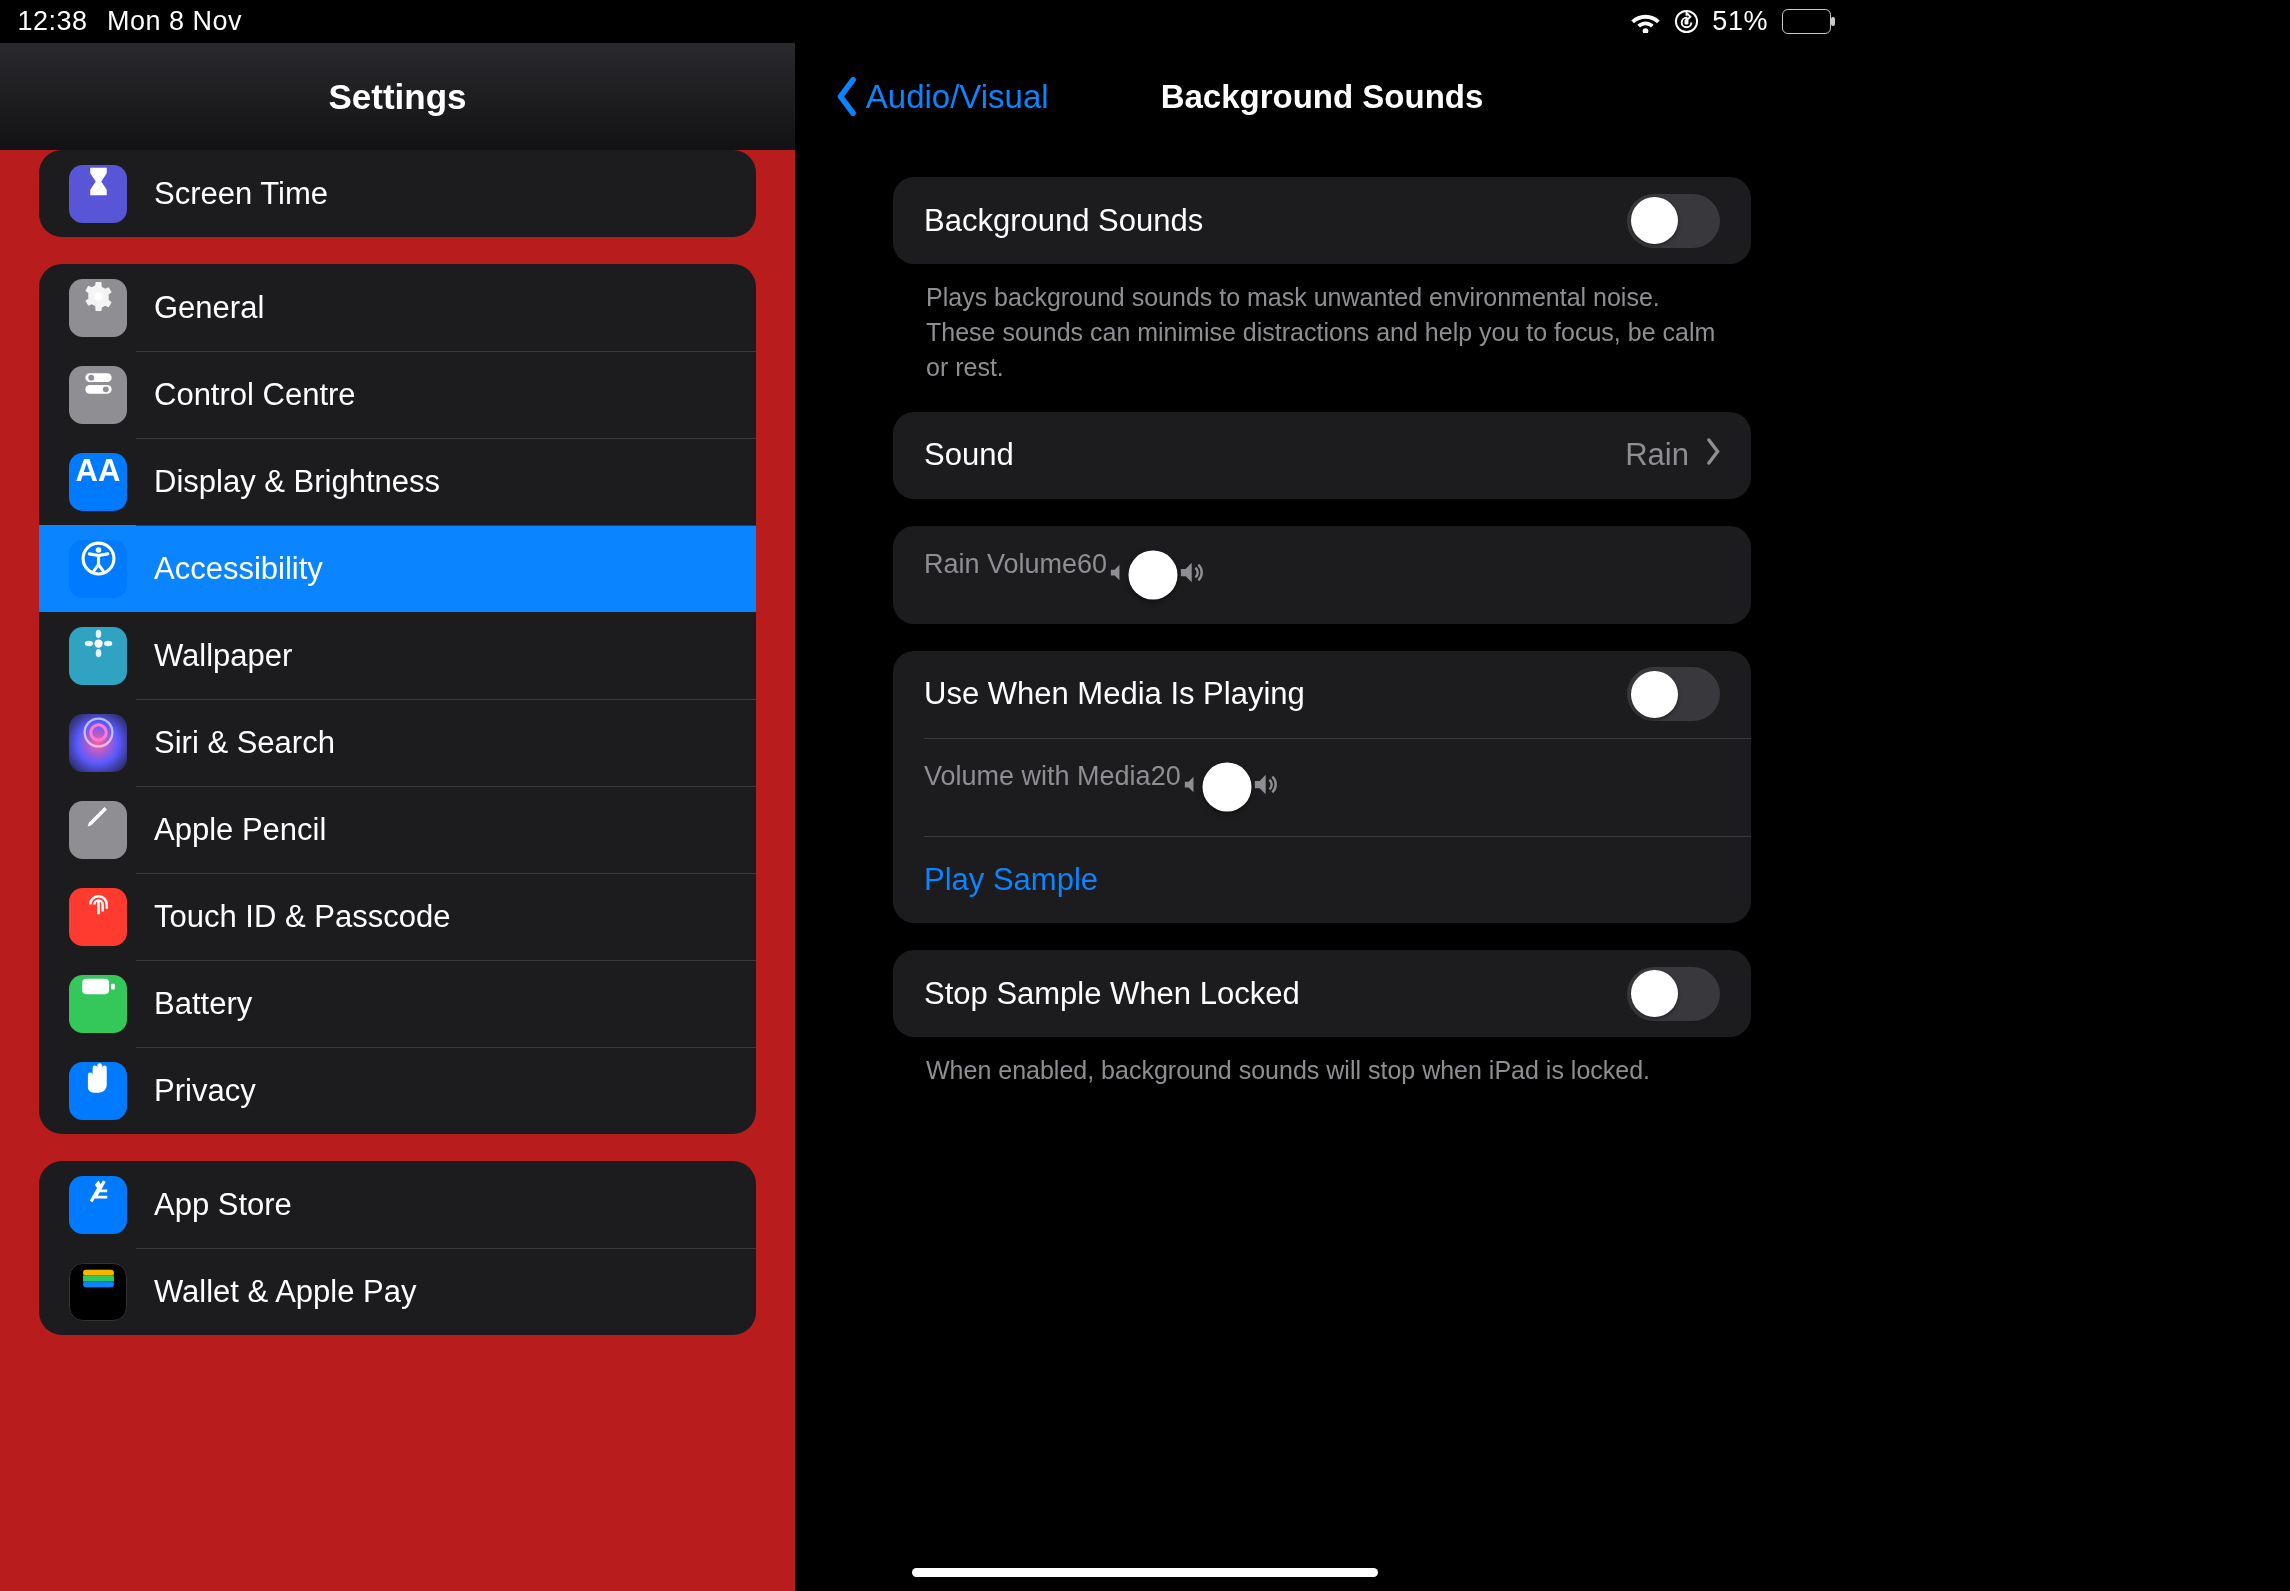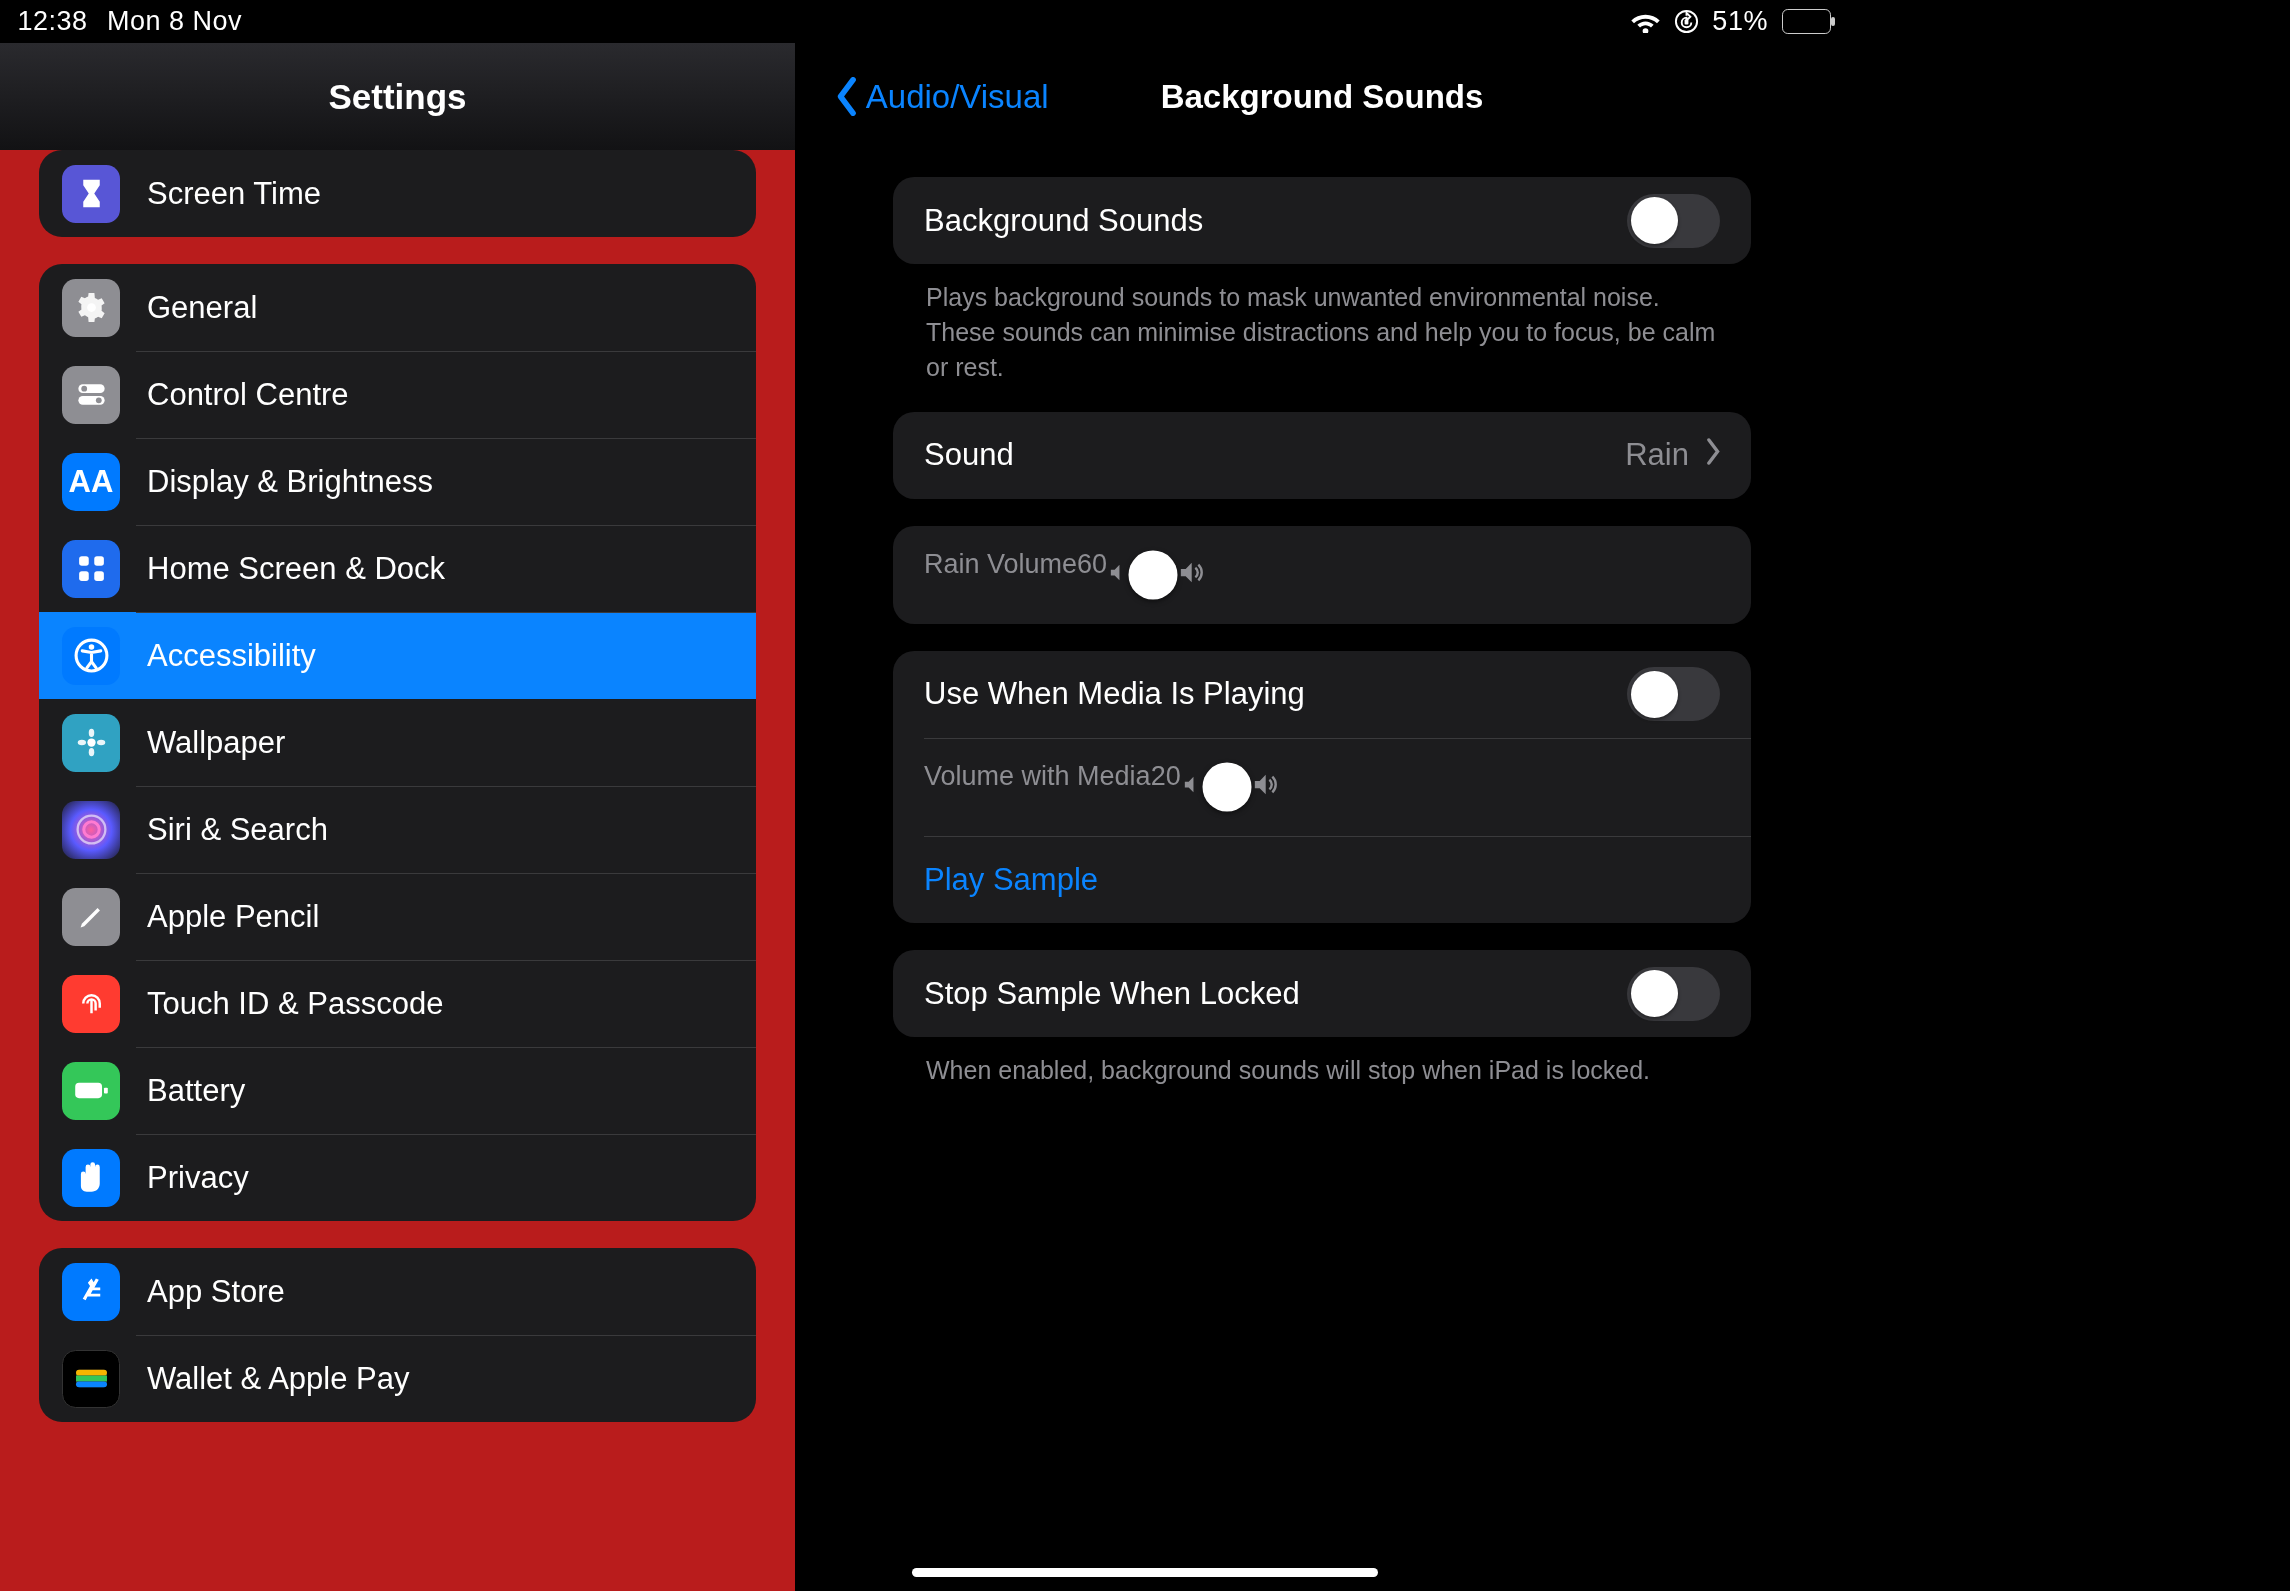--- a/index.html
+++ b/index.html
@@ -20,21 +20,21 @@
   .sidebar { width:796px; background:#b91c1c; display:flex; flex-direction:column; border-right:1.9px solid #000;}
   .sidebar-header { height:107px; display:flex; align-items:center; justify-content:center; background:linear-gradient(180deg,#2a2a2e 0%, #121214 100%);}
   .sidebar-title { font-size:35px; font-weight:700;}
   .sidebar-scroll { flex:1; overflow:hidden; padding:0 39px 39px 39px;}
   .group { background:#1c1c1e; border-radius:23px; margin-top:27px; overflow:hidden;}
   .group.first { margin-top:0;}
   .row { display:flex; align-items:center; height:87px; padding:0 23px; position:relative; }
   .row + .row::before { content:""; position:absolute; left:97px; right:0; top:0; height:1px; background:#3a3a3c;}
   .row.selected { background:#0a84ff;}
   .row.selected + .row::before { display:none;}
-  .row-icon { width:58px; height:58px; border-radius:13.6px; margin-right:27px; display:flex; align-items:center; justify-content:center; flex:0 0 58px;}
+  .row-icon { width:58px; height:58px; border-radius:13.6px; margin-right:27px; display:flex; align-items:flex-start; justify-content:center; flex:0 0 58px;margin-left:7px;}
   .row-label { font-size:31px; color:#fff; }
   .row.selected .row-label{ color:#fff;}
 
   
   .content { flex:1; display:flex; flex-direction:column; background:#000;}
   .nav { height:107px; display:flex; align-items:center; padding:0 39px; position:relative;}
   .back { display:flex; align-items:center; gap:5.8px; color:#0a84ff; font-size:33px;}
   .back svg { width:25px; height:39px;}
   .nav-title { position:absolute; left:0; right:0; text-align:center; font-size:33px; font-weight:600; pointer-events:none;}
   .detail { flex:1; padding:0 97px;}
@@ -130,31 +130,20 @@
                 </svg>
               </div>
               <div class="row-label">Control Centre</div>
             </div>
             <div class="row">
               <div class="row-icon bg-blue">
                 <span>AA</span>
               </div>
               <div class="row-label">Display &amp; Brightness</div>
             </div>
-            <div class="row">
-              <div class="row-icon bg-deepblue">
-                <svg width="33" height="33" viewBox="0 0 24 24">
-                  <rect x="3" y="3" width="7" height="7" rx="2" fill="#fff"></rect>
-                  <rect x="14" y="3" width="7" height="7" rx="2" fill="#fff"></rect>
-                  <rect x="3" y="14" width="7" height="7" rx="2" fill="#fff"></rect>
-                  <rect x="14" y="14" width="7" height="7" rx="2" fill="#fff"></rect>
-                </svg>
-              </div>
-              <div class="row-label">Home Screen &amp; Dock</div>
-            </div>
             <div class="row selected">
               <div class="row-icon bg-blue">
                 <svg width="37" height="37" viewBox="0 0 24 24">
                   <circle cx="12" cy="12" r="10" fill="none" stroke="#fff" stroke-width="2"></circle>
                   <circle cx="12" cy="6.5" r="1.8" fill="#fff"></circle>
                   <path d="M6 9l6 1 6-1M12 10v6m-3 4l3-4 3 4" stroke="#fff" stroke-width="2" stroke-linecap="round" fill="none"></path>
                 </svg>
               </div>
               <div class="row-label">Accessibility</div>
             </div>

